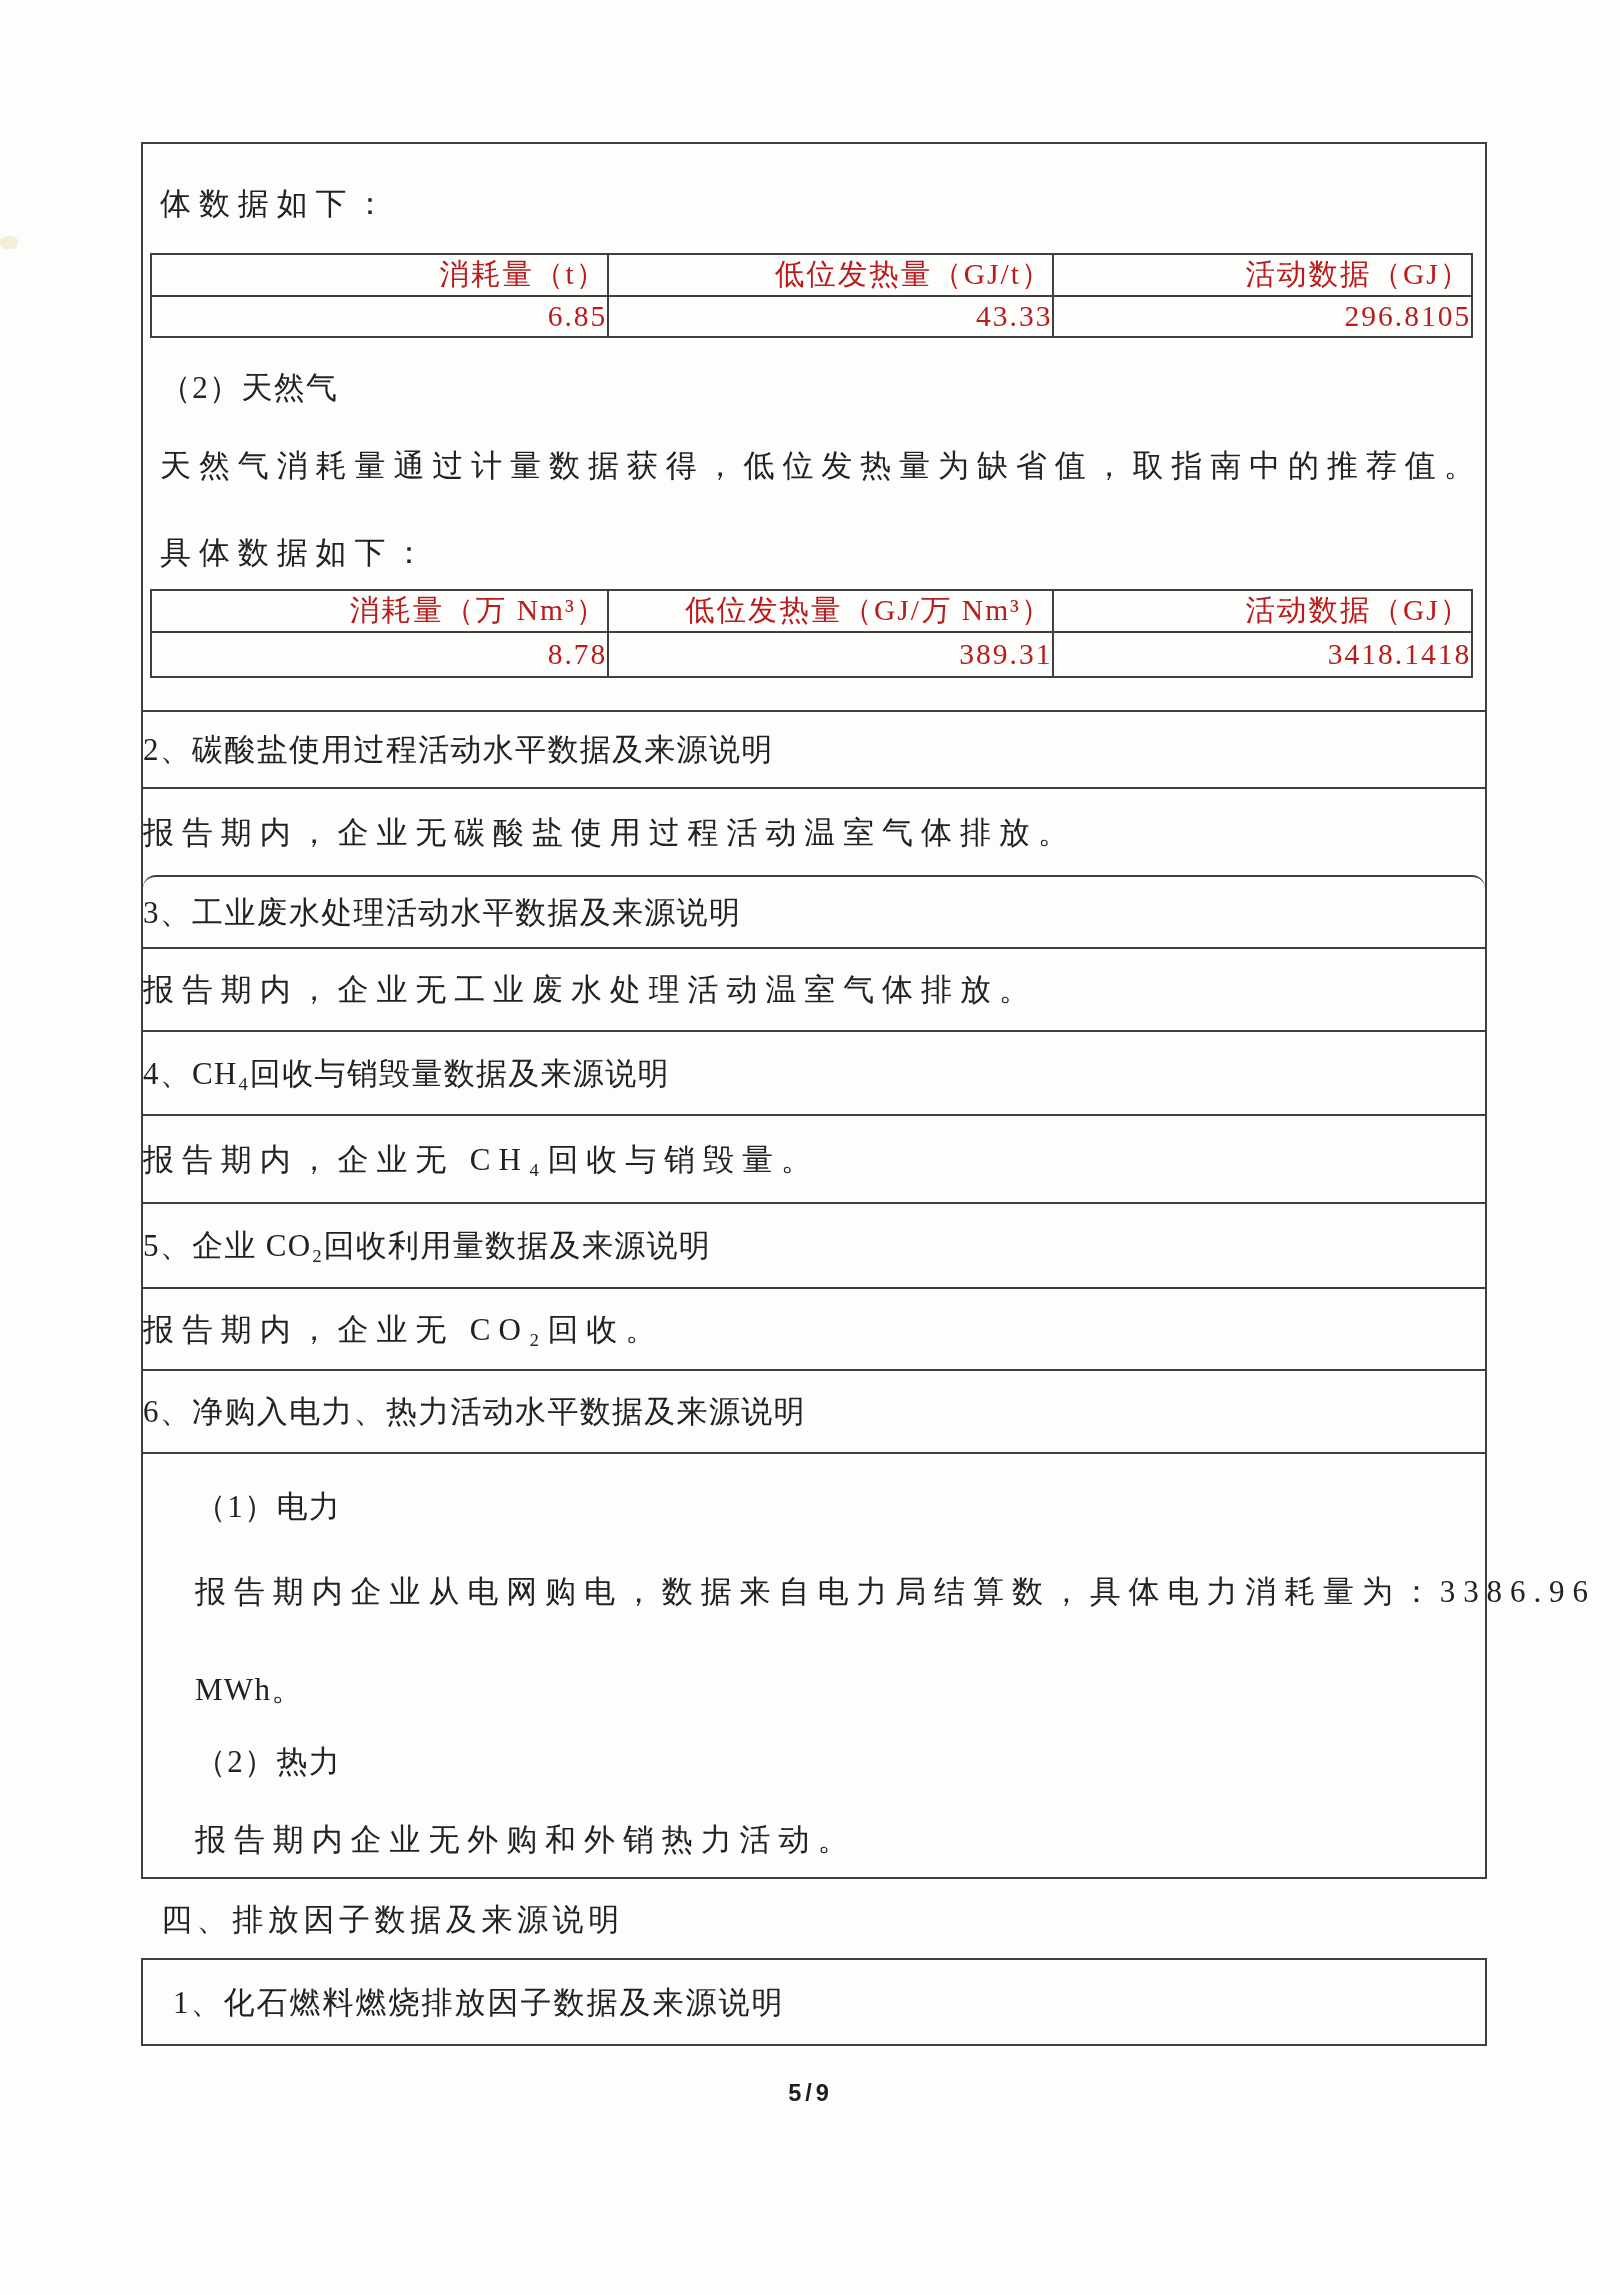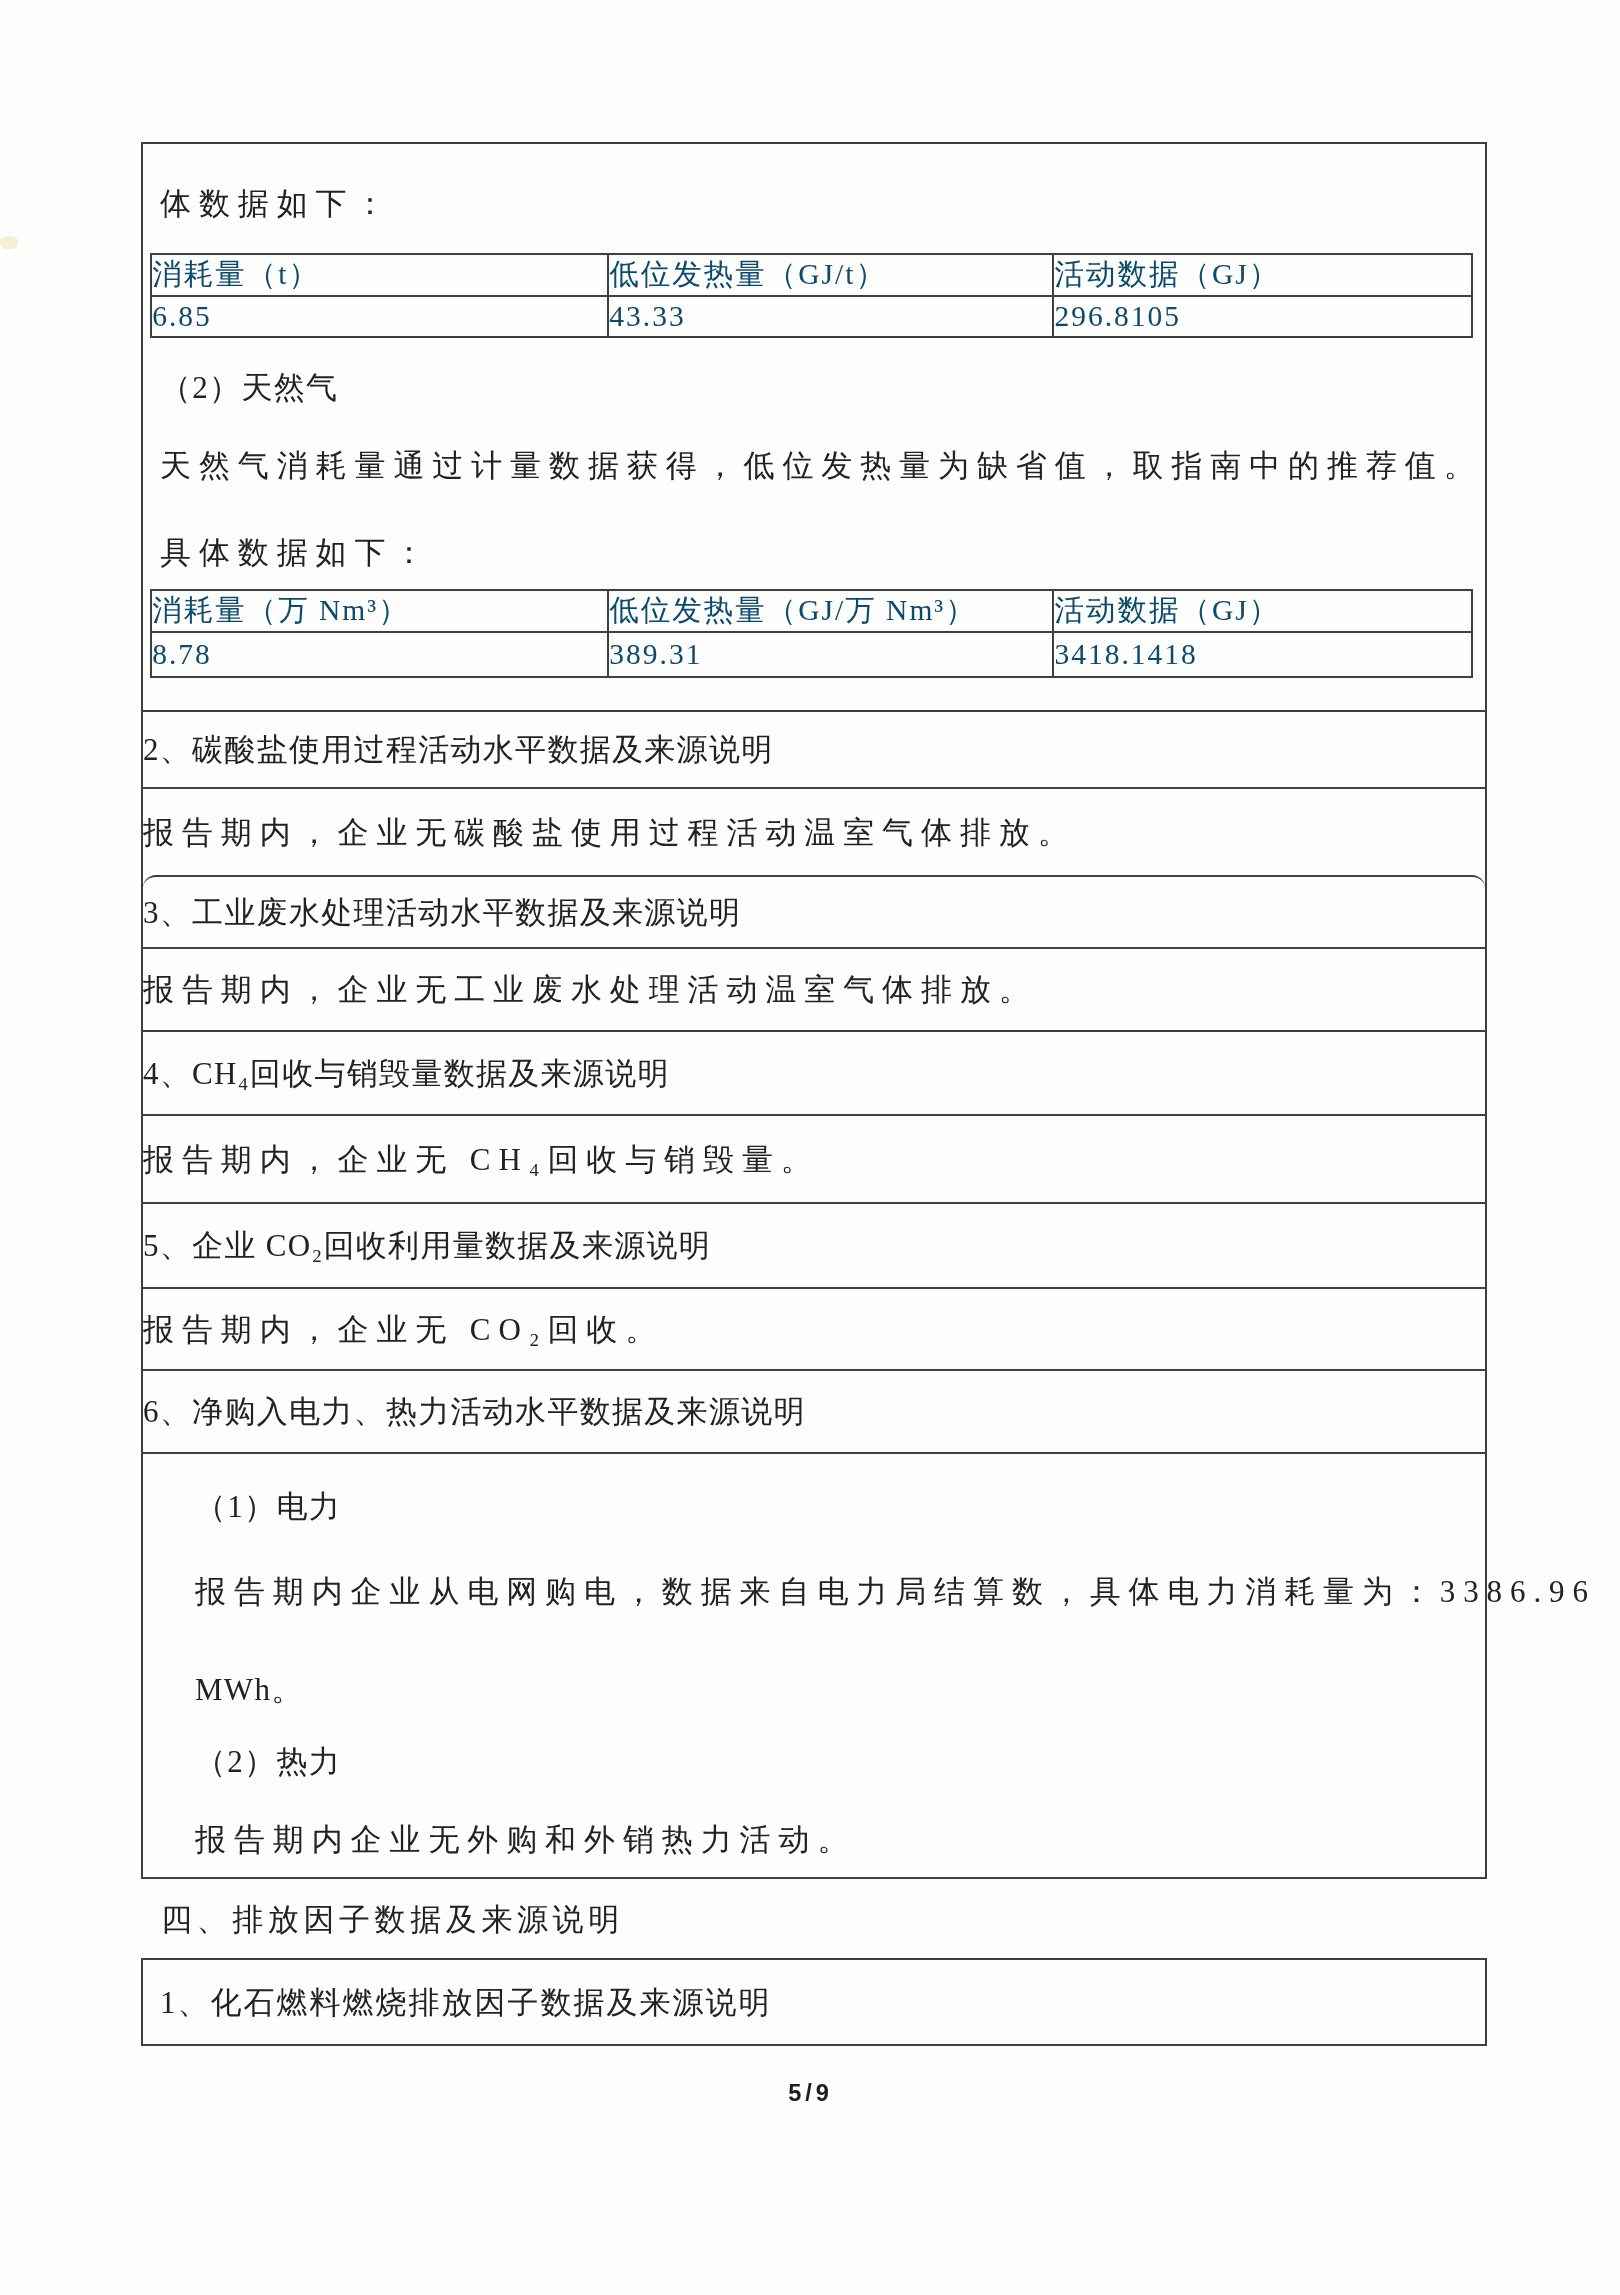--- a/index.html
+++ b/index.html
@@ -56,23 +56,23 @@
   .e3 { margin: 59px 0 0 17px; letter-spacing: 1.3px; }
   .e4 { margin: 33px 0 0 17px; }
   .e5 { margin: 39px 0 0 17px; }
 
   
   .data-table {
     border-collapse: collapse;
     table-layout: fixed;
     width: 1323px;
     margin-left: 7.2px;
-    text-align: left;
+    text-align: right;
     font-size: 29.5px;
-    color: #0c4a6e;
+    color: #b91c1c;
   }
   .data-table th, .data-table td {
     border: 2px solid #3f3f3f;
     font-weight: normal;
     letter-spacing: 2px;
     padding: 0;
   }
   .c1 { width: 34.6%; }
   .c2 { width: 33.7%; }
   .c3 { width: 31.7%; }
@@ -95,21 +95,21 @@
   }
   .factor-table {
     position: absolute;
     left: 141px;
     top: 1958px;
     width: 1346px;
     height: 88px;
     border: 2px solid #3f3f3f;
     display: flex;
     align-items: center;
-    padding-left: 17px;
+    padding-left: 30px;
     background: #fdfdfc;
   }
   .factor-table .line { letter-spacing: 2px; }
 
   .page-number {
     position: absolute;
     top: 2080px;
     left: 0;
     width: 100%;
     text-align: center;

